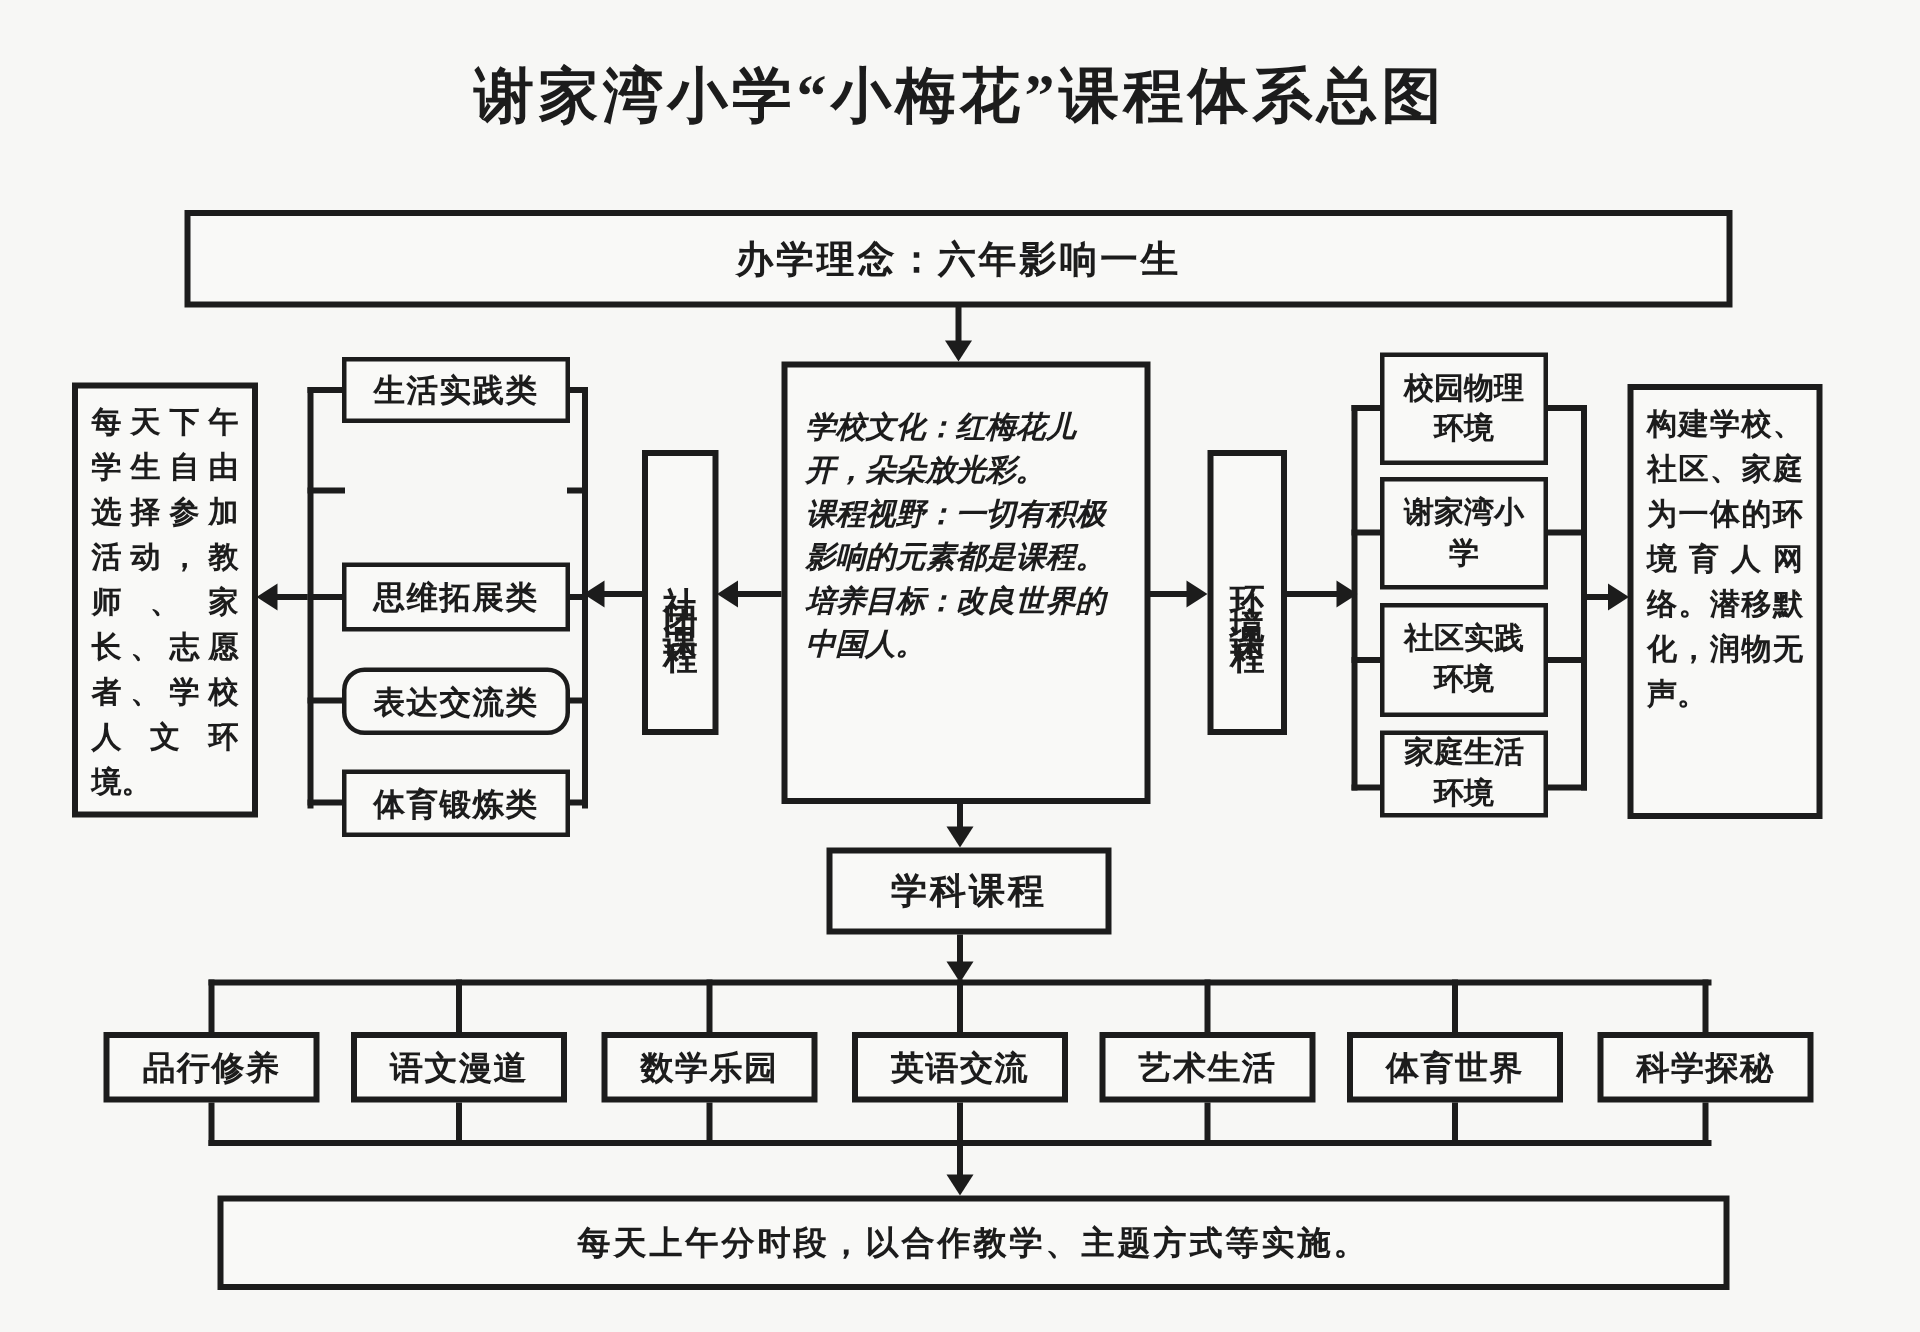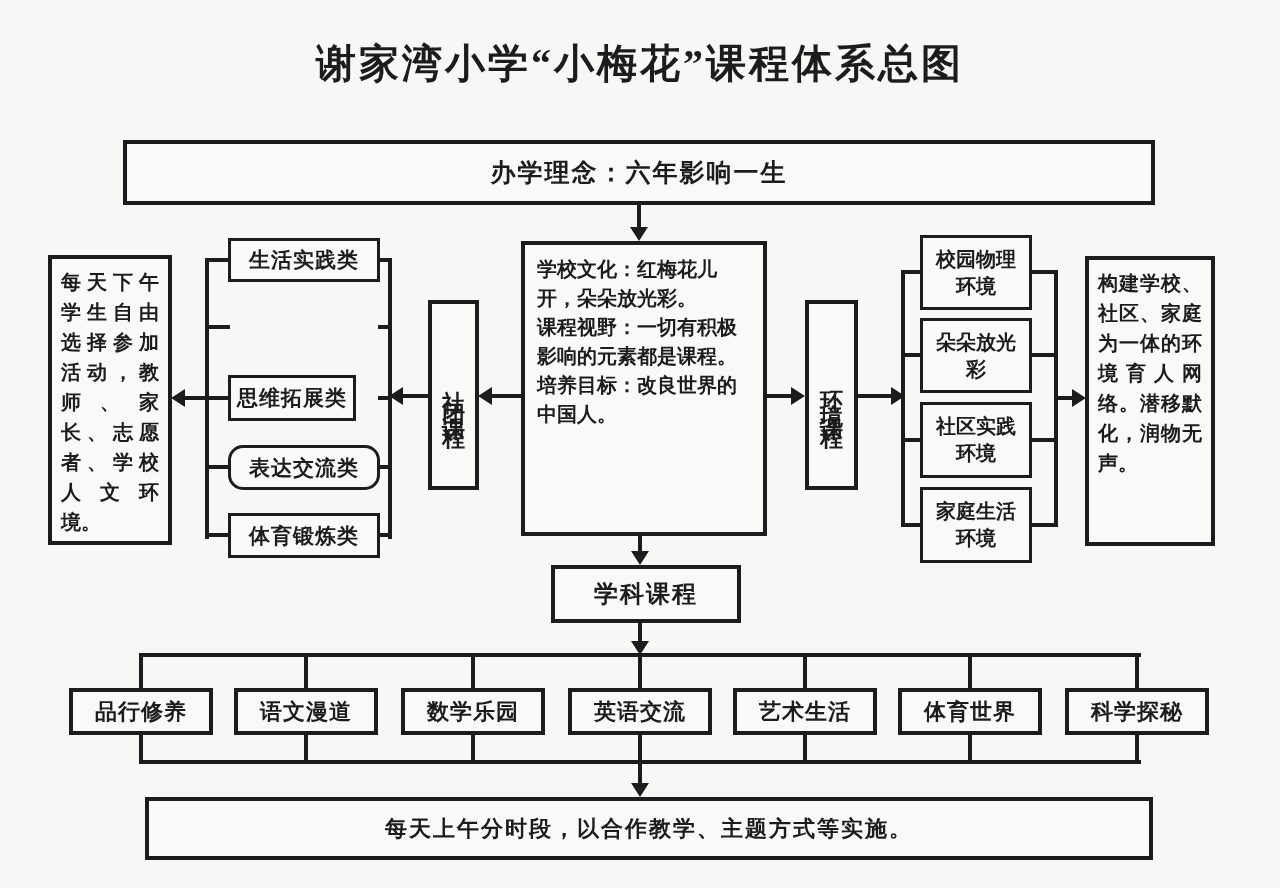--- a/index.html
+++ b/index.html
@@ -20,21 +20,21 @@
     display:flex; align-items:center; justify-content:center;
     font-weight:bold; text-align:center;
   }
   .banner { font-size:25px; letter-spacing:2px; }
   .note {
     align-items:flex-start; justify-content:flex-start;
     text-align:justify; padding:8px 9px; font-size:20px; line-height:1.5;
   }
   .center-box {
     flex-direction:column; align-items:flex-start; justify-content:flex-start;
-    text-align:left; padding:10px 12px; font-size:20px; line-height:1.45;
+    text-align:left; padding:26px 12px; font-size:20px; line-height:1.45;font-style:italic;
   }
   .center-box p { margin:0; }
   .vbox {
     writing-mode:vertical-lr; text-orientation:upright;
     font-size:23px; letter-spacing:13px; padding-top:6px;
   }
   .cat { font-size:21px; border-width:3px; letter-spacing:1px; }
   .env-cat { font-size:20px; line-height:1.35; border-width:3px; padding:2px 6px; }
   .subj { font-size:22px; letter-spacing:1px; }
   .line { position:absolute; background:#1c1c1c; }
@@ -64,40 +64,40 @@
     <span>社团课程</span>
   </div>
 
   <div class="box vbox" style="left:805px; top:300px; width:53px; height:190px;">
     <span>环境课程</span>
   </div>
 
   <div class="box cat" style="left:228px; top:238px; width:152px; height:44px;">
     <span>生活实践类</span>
   </div>
-  <div class="box cat" style="left:228px; top:375px; width:128px; height:46px;">
+  <div class="box cat" style="left:228px; top:375px; width:152px; height:46px;">
     <span>思维拓展类</span>
   </div>
   <div class="box cat" style="left:228px; top:445px; width:152px; height:45px;border-radius:15px;">
     <span>表达交流类</span>
   </div>
   <div class="box cat" style="left:228px; top:513px; width:152px; height:45px;">
     <span>体育锻炼类</span>
   </div>
 
   <div class="box env-cat" style="left:920px; top:235px; width:112px; height:75px;">
     <span>校园物理环境</span>
   </div>
   <div class="box env-cat" style="left:920px; top:318px; width:112px; height:75px;">
-    <span>朵朵放光彩</span>
+    <span>谢家湾小学</span>
   </div>
   <div class="box env-cat" style="left:920px; top:402px; width:112px; height:76px;">
     <span>社区实践环境</span>
   </div>
-  <div class="box env-cat" style="left:920px; top:487px; width:112px; height:76px;">
+  <div class="box env-cat" style="left:920px; top:487px; width:112px; height:58px;">
     <span>家庭生活环境</span>
   </div>
 
   <div class="box note" style="left:48px; top:255px; width:124px; height:290px;">
     <span>每天下午学生自由选择参加活动，教师、家长、志愿者、学校人文环境。</span>
   </div>
 
   <div class="box note" style="left:1085px; top:256px; width:130px; height:290px;">
     <span>构建学校、社区、家庭为一体的环境育人网络。潜移默化，润物无声。</span>
   </div>

